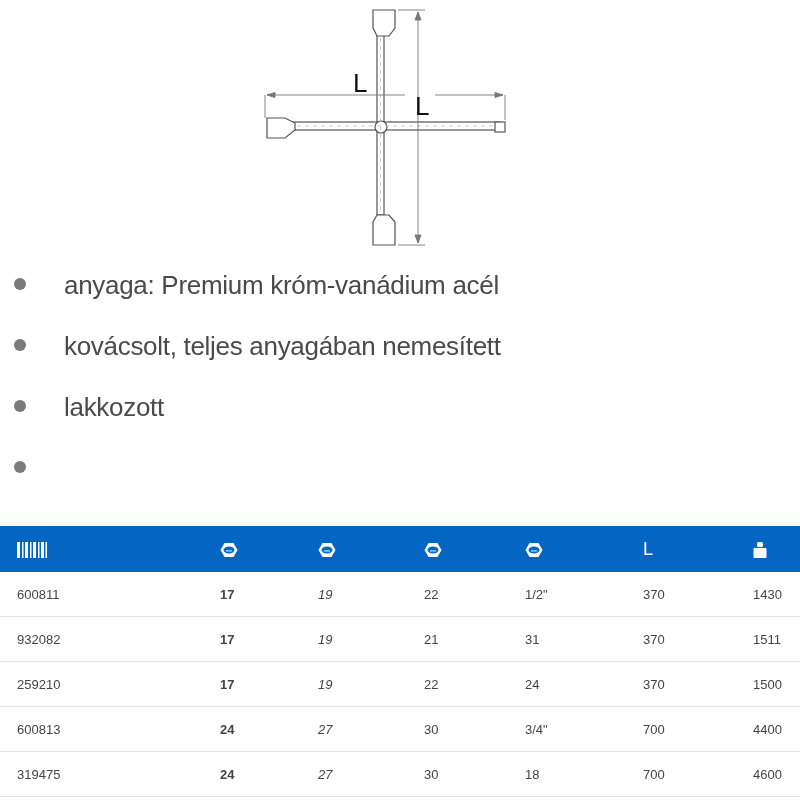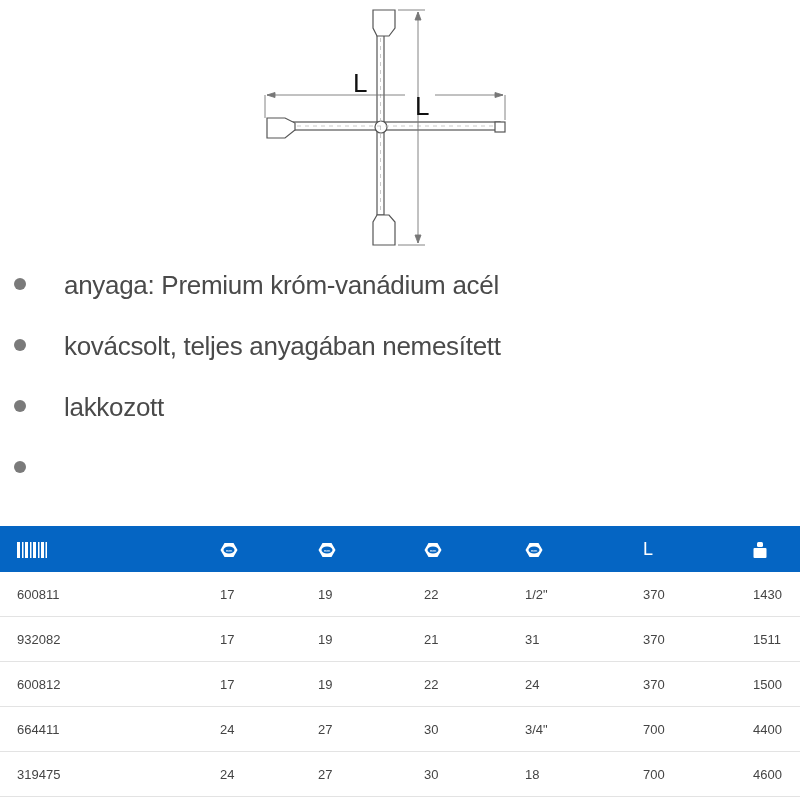--- a/index.html
+++ b/index.html
@@ -33,22 +33,22 @@
   .spec-table thead tr { background: #0565c3; height: 46px; }
   .spec-table th {
     color: #ffffff; font-weight: normal; text-align: left; padding: 0;
     font-size: 18px; vertical-align: middle;
   }
   .spec-table td {
     font-size: 13px; color: #444; padding: 0; height: 44px;
     border-bottom: 1px solid #e3e3e3; vertical-align: middle;
   }
   .c0 { width: 203px; padding-left: 17px !important; }
-  .c1 { width: 98px; }
-  .c2 { width: 106px; }
+  .c1 { width: 98px; font-weight: bold; }
+  .c2 { width: 106px; font-style: italic; }
   .c3 { width: 101px; margin-top: 36px; }
   .c4 { width: 118px; }
   .c5 { width: 110px; }
   .c6 { width: 64px; }
   .spec-table td.c0, .spec-table th.c0 { padding-left: 17px; }
   .hdr-icon { display: inline-block; vertical-align: middle; }
 </style>
 </head>
 <body>
 
@@ -166,30 +166,30 @@
     <tr>
       <td class="c0">932082</td>
       <td class="c1">17</td>
       <td class="c2">19</td>
       <td class="c3">21</td>
       <td class="c4">31</td>
       <td class="c5">370</td>
       <td class="c6">1511</td>
     </tr>
     <tr>
-      <td class="c0">600812</td>
+      <td class="c0">259210</td>
       <td class="c1">17</td>
       <td class="c2">19</td>
       <td class="c3">22</td>
       <td class="c4">24</td>
       <td class="c5">370</td>
       <td class="c6">1500</td>
     </tr>
     <tr>
-      <td class="c0">664411</td>
+      <td class="c0">600813</td>
       <td class="c1">24</td>
       <td class="c2">27</td>
       <td class="c3">30</td>
       <td class="c4">3/4"</td>
       <td class="c5">700</td>
       <td class="c6">4400</td>
     </tr>
     <tr>
       <td class="c0">319475</td>
       <td class="c1">24</td>

